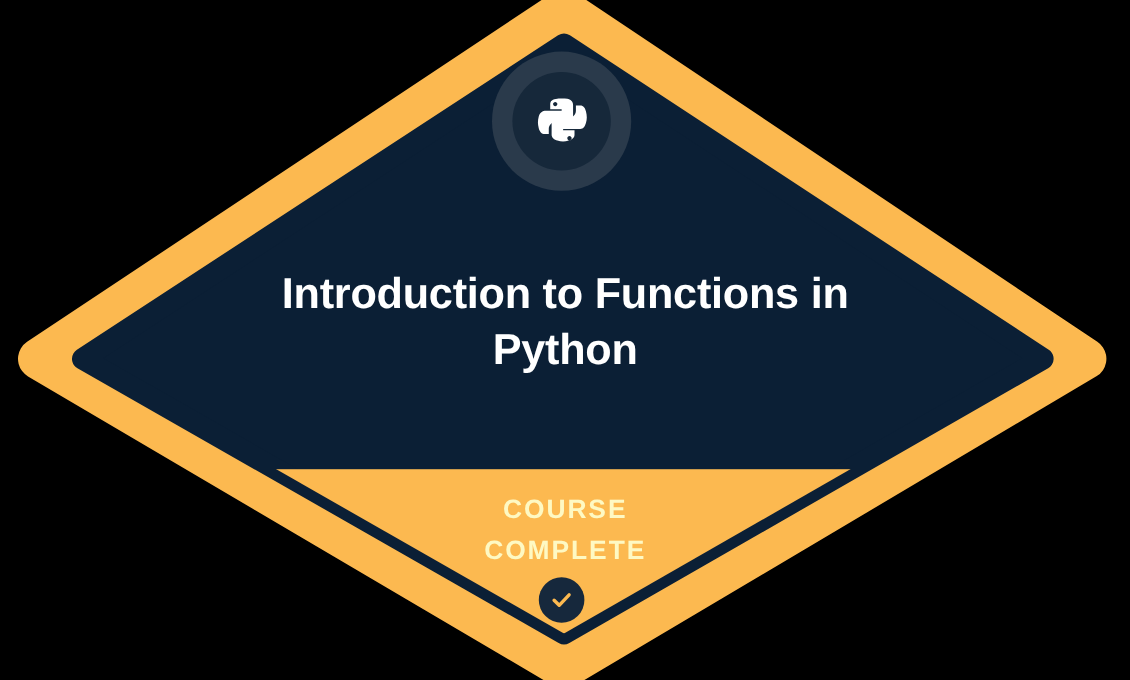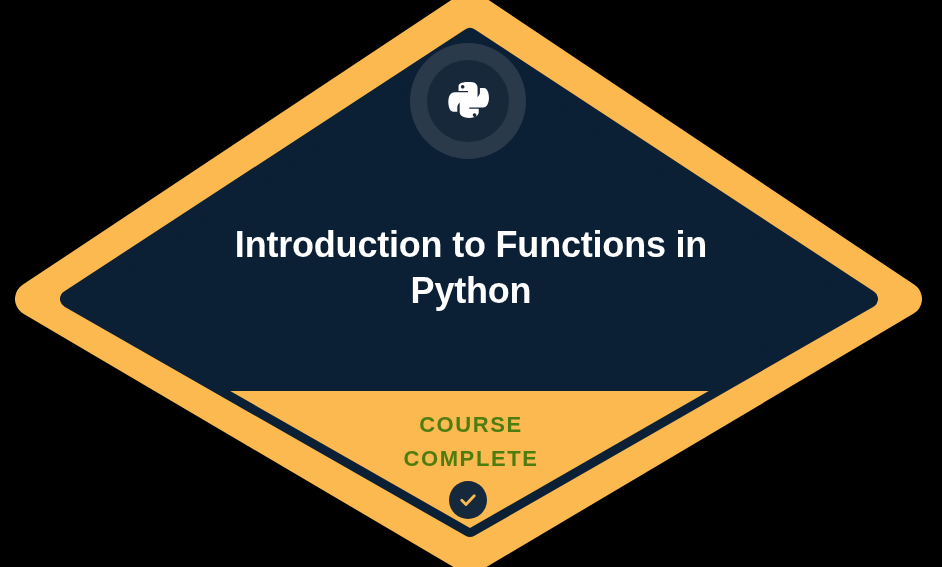--- a/index.html
+++ b/index.html
@@ -86,21 +86,21 @@
 
   
   #status-block {
     position: absolute;
     left: 171px;
     top: 408px;
     width: 600px;
     text-align: center;
   }
   #status-text {
-    color: #4d7c0f;
+    color: #fef9c3;
     font-size: 22px;
     font-weight: bold;
     line-height: 34px;
     letter-spacing: 1.6px;
     white-space: pre-line;
   }
 
   #completion-check {
     position: absolute;
     left: 449px;

